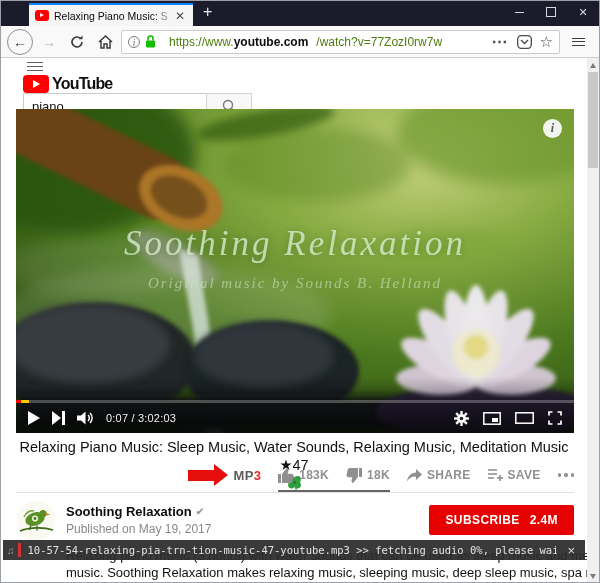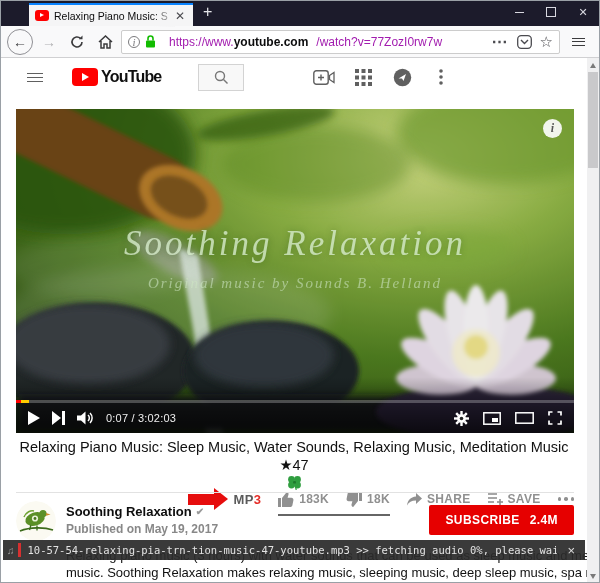--- a/index.html
+++ b/index.html
@@ -21,37 +21,37 @@
   .win-max::after { content:""; width:8px; height:8px; border:1px solid #d8d8e0; }
 
   
   .navbar { height:32px; background:#f9f9fa; border-bottom:1px solid #d0d0d2; display:flex; align-items:center; padding:0 6px; gap:4px; }
   .nav-icon { width:24px; height:24px; display:flex; align-items:center; justify-content:center; color:#3b3b3d; font-size:14px; flex:0 0 auto; }
   .back-circle { border:1px solid #8f8f94; border-radius:50%; background:#f9f9fa; width:26px; height:26px; }
   .fwd { color:#b1b1b3; }
   .urlbar { flex:1; height:24px; background:#fff; border:1px solid #ccc; border-radius:2px; display:flex; align-items:center; padding:0 6px; gap:5px; overflow:hidden; }
   .url-info { color:#7b7b7e; font-size:11px; border:1px solid #7b7b7e; border-radius:50%; width:12px; height:12px; display:flex; align-items:center; justify-content:center; font-style:italic; font-family:"Liberation Serif",serif; }
   .url-text { font-size:12px; white-space:nowrap; overflow:hidden; flex:1; }
-  .url-dim { color:#a21caf;padding-left:8px; } .url-domain { color:#0c0c0d; font-weight:700; }
+  .url-dim { color:#4d7c0f;padding-left:8px; } .url-domain { color:#0c0c0d; font-weight:700; }
   .urlbar-right { display:flex; align-items:center; gap:8px; color:#4a4a4f; }
   .menu-btn { display:flex; flex-direction:column; gap:2.5px; padding:4px 8px; }
   .menu-btn span { width:13px; border-top:1.5px solid #3b3b3d; }
 
   
   .page { position:relative; height:526px; background:#fff; }
 
   
   .scrollbar { position:absolute; right:0; top:0; width:12px; height:100%; background:#f0f0f1; z-index:40; }
   .sb-arrow { position:absolute; left:3px; width:0; height:0; border-left:3.5px solid transparent; border-right:3.5px solid transparent; }
   .sb-up { top:5px; border-bottom:5px solid #7a7a7a; }
   .sb-down { bottom:5px; border-top:5px solid #7a7a7a; }
   .sb-thumb { position:absolute; left:1px; top:14px; width:10px; height:96px; background:#c9c9cb; }
 
   
-  .yt-header { height:38px; display:flex; align-items:center; padding:0 24px 0 22px; gap:9px; }
+  .yt-header { height:38px; display:flex; align-items:flex-start; padding:0 24px 0 22px; gap:0;flex-direction:column; }
   .hamburger { display:flex; flex-direction:column; gap:3px; padding:4px; margin-right:16px; }
   .hamburger span { width:16px; border-top:1.6px solid #606060; }
   .yt-logo { display:flex; align-items:center; gap:3px; margin-right:28px; }
   .yt-logo-mark { width:26px; height:18px; background:#f00; border-radius:4px; position:relative; }
   .yt-logo-mark::after { content:""; position:absolute; left:10px; top:5px; border-left:7px solid #fff; border-top:4px solid transparent; border-bottom:4px solid transparent; }
   .yt-logo-text { font-size:16px; font-weight:700; color:#0f0f0f; letter-spacing:-0.8px; }
   .search-group { display:flex; align-items:center; }
   .search-input { width:183px; height:27px; border:1px solid #ccc; border-right:none; padding:0 8px; font-size:13px; color:#111; font-family:"Liberation Sans",sans-serif; outline:none; }
   .search-btn { width:46px; height:27px; background:#f8f8f8; border:1px solid #d3d3d3; display:flex; align-items:center; justify-content:center; }
   .yt-icons { display:flex; align-items:center; gap:17px; margin-left:60px; }
@@ -69,38 +69,38 @@
   .prog-ad { position:absolute; left:5px; top:0; width:8px; height:3px; background:#ffcc00; }
   .controls { position:absolute; left:0; right:0; bottom:0; height:30px; display:flex; align-items:center; padding:0 12px; gap:12px; }
   .ctrl { display:flex; align-items:center; justify-content:center; }
   .time { color:#eee; font-size:11px; letter-spacing:0.2px; }
   .ctrl-right { margin-left:auto; display:flex; align-items:center; gap:14px; }
 
   
   .vid-title { position:absolute; left:15px; top:381px; width:556px; font-size:14.5px; color:#111; white-space:nowrap; display:flex; align-items:center; gap:2px;flex-direction:column; }
   .info-row { position:absolute; left:15px; top:406px; width:558px; display:flex; align-items:center; }
   .views { font-size:13px; color:#888; }
-  .actions { margin-left:auto; display:flex; align-items:center; gap:17px;margin-top:24px; }
+  .actions { margin-left:auto; display:flex; align-items:center; gap:17px; }
   .mp3-wrap { display:flex; align-items:center; gap:6px; }
   .red-arrow { display:flex; align-items:center; }
   .red-arrow .shaft { width:26px; height:11px; background:#e60d0d; }
   .red-arrow .head { width:0; height:0; border-left:14px solid #e60d0d; border-top:11px solid transparent; border-bottom:11px solid transparent; }
   .mp3 { font-size:13px; font-weight:700; letter-spacing:0.3px; }
   .mp3 .mp { color:#5b5b5b; } .mp3 .three { color:#e52d27; }
   .rating-group { display:flex; align-items:center; gap:17px; border-bottom:2px solid #666; padding-bottom:7px; margin-bottom:-9px; }
   .act { display:flex; align-items:center; gap:5px; color:#909090; font-size:12px; font-weight:700; letter-spacing:0.3px; }
   .dots3 { display:flex; gap:3px; }
   .dots3 i { width:3.5px; height:3.5px; border-radius:50%; background:#909090; }
   .divider { position:absolute; left:15px; top:434px; width:558px; border-top:1px solid #e2e2e2; }
   .channel-row { position:absolute; left:15px; top:443px; width:558px; display:flex; align-items:flex-start; }
   .avatar { width:40px; height:40px; border-radius:50%; overflow:hidden; flex:0 0 auto; }
   .ch-meta { margin-left:10px; padding-top:3px; }
   .ch-name { font-size:13px; font-weight:700; color:#0d0d0d; display:flex; align-items:center; gap:4px; }
   .verified { color:#999; font-size:10px; }
-  .ch-pub { font-size:12px; color:#888; margin-top:3px;font-weight:bold; }
+  .ch-pub { font-size:12px; color:#888; margin-top:3px; }
   .subscribe { margin-left:auto; margin-top:4px; background:#e60000; color:#fff; font-size:12px; font-weight:700; letter-spacing:0.4px; padding:8px 16px; border-radius:2px; display:flex; gap:10px; }
 
   
   .desc { position:absolute; left:65px; top:489px; width:460px; font-size:13px; color:#111; line-height:17px; }
   .desc div { white-space:nowrap; }
 
   
   .toast { position:absolute; left:2px; top:482px; width:582px; height:20px; background:rgba(43,43,43,0.93); display:flex; align-items:center; z-index:30; }
   .toast-note { color:#9a9a9a; font-size:10px; padding:0 3px 0 4px; }
   .toast-redbar { width:3px; height:14px; background:#d63030; margin-right:7px; }
@@ -170,20 +170,21 @@
       <div class="hamburger">
           <span></span>
           <span></span>
           <span></span>
         </div>
       <div class="yt-logo">
         <span class="yt-logo-mark"></span>
         <span class="yt-logo-text">YouTube</span>
       </div>
       <div class="search-group">
+        <input class="search-input" type="text" value="piano" style="">
         <div class="search-btn">
           <svg width="15" height="15" viewBox="0 0 15 15">
               <circle cx="6" cy="6" r="4.5" fill="none" stroke="#777" stroke-width="1.4"></circle>
               <line x1="9.5" y1="9.5" x2="13.5" y2="13.5" stroke="#777" stroke-width="1.4"></line>
             </svg>
         </div>
       </div>
       <div class="yt-icons">
         <div class="yt-ic">
           <svg width="22" height="15" viewBox="0 0 22 15">

